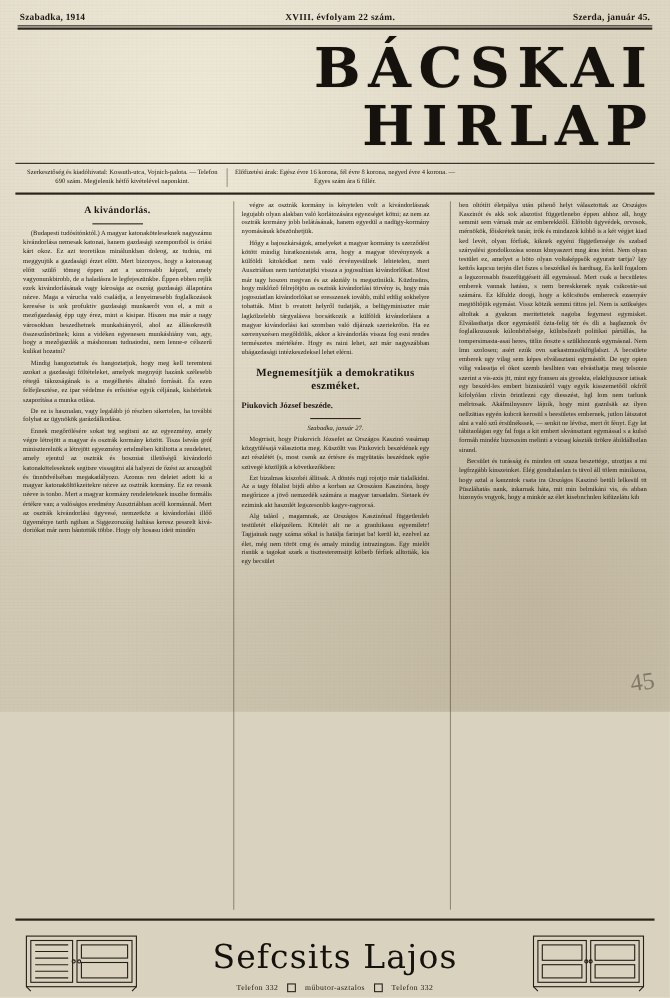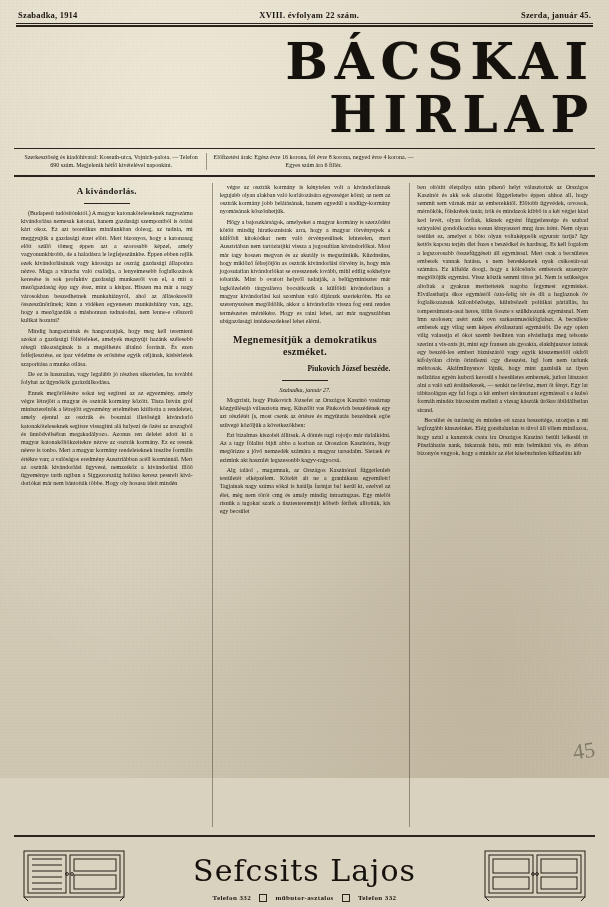--- a/index.html
+++ b/index.html
@@ -5,21 +5,21 @@
   html,body{margin:0;padding:0;}
   body{
     width:609px;height:907px;
     background:#d9d2bf;
     font-family:"Liberation Serif", serif;
     color:#1b1712;
     overflow:hidden;
   }
   .page{
     position:relative;
-    width:609px;height:778px;
+    width:609px;height:647px;
     background:
       radial-gradient(ellipse at 30% 20%, rgba(255,250,235,0.55), rgba(255,250,235,0) 60%),
       radial-gradient(ellipse at 80% 85%, rgba(120,100,70,0.18), rgba(120,100,70,0) 55%),
       linear-gradient(180deg,#ded7c4 0%, #d6cfbb 40%, #cfc7b1 100%);
     box-sizing:border-box;
     padding:10px 14px 8px 14px;
   }
   .grain{
     position:absolute;inset:0;
     background:
@@ -85,21 +85,21 @@
   .col + .col{border-left:1px solid rgba(60,50,35,.45);}
   .col h2{
     font-size:9px;
     text-align:center;
     margin:2px 0 6px 0;
     font-weight:bold;
     letter-spacing:.3px;
   }
   .col h2.big{font-size:10px;line-height:1.2;margin-top:9px;}
   .col h3{
-    font-size:7.6px;text-align:right;margin:4px 0 5px 0;font-weight:bold;
+    font-size:7.6px;text-align:left;margin:4px 0 5px 0;font-weight:bold;
   }
   .col p{margin:0 0 2px 0;text-indent:7px;}
   .col p.noind{text-indent:0;}
   .col p.center{text-align:center;text-indent:0;}
   .col .ital{font-style:italic;}
   .rule-short{
     width:46px;border-top:1px solid #2a241c;margin:3px auto 5px auto;
   }
   
   .adwrap{
@@ -122,21 +122,21 @@
   }
   .ad-title{
     font-family:"DejaVu Serif", serif;
     font-weight:normal;
     font-size:30px;
     letter-spacing:1px;
     margin:4px 0 6px 0;
     color:#15110c;
   }
   .ad-line{
-    font-size:7px;letter-spacing:.4px;margin-bottom:4px;font-weight:bold;
+    font-size:7px;letter-spacing:.4px;margin-bottom:4px;
   }
   .ad-line .box{display:inline-block;width:6px;height:6px;border:1px solid #2a241c;margin:0 6px;vertical-align:middle;}
   .ad-addr{
     font-size:12.5px;font-weight:bold;letter-spacing:.6px;margin:3px 0 6px 0;
   }
   
   .furn{
     width:112px;height:58px;display:block;margin:0 auto;
   }
   svg{display:block;}

